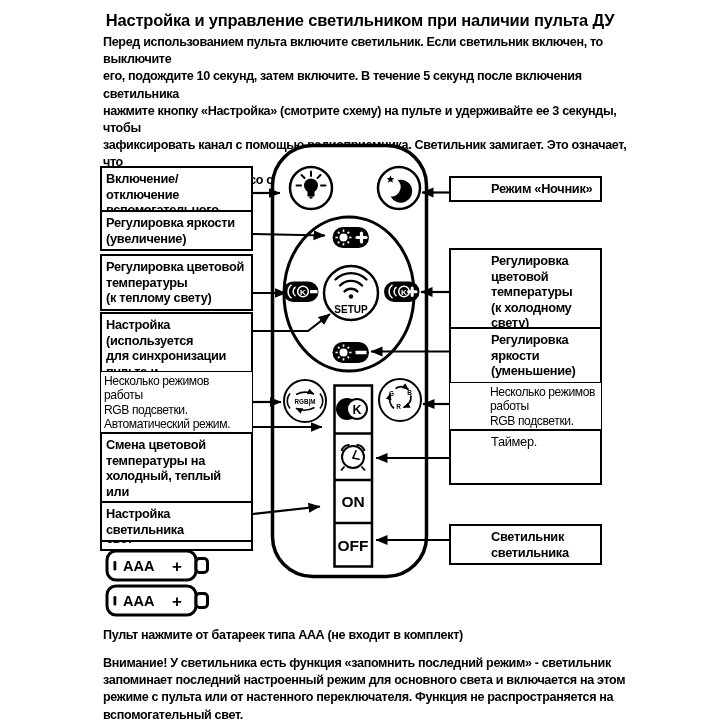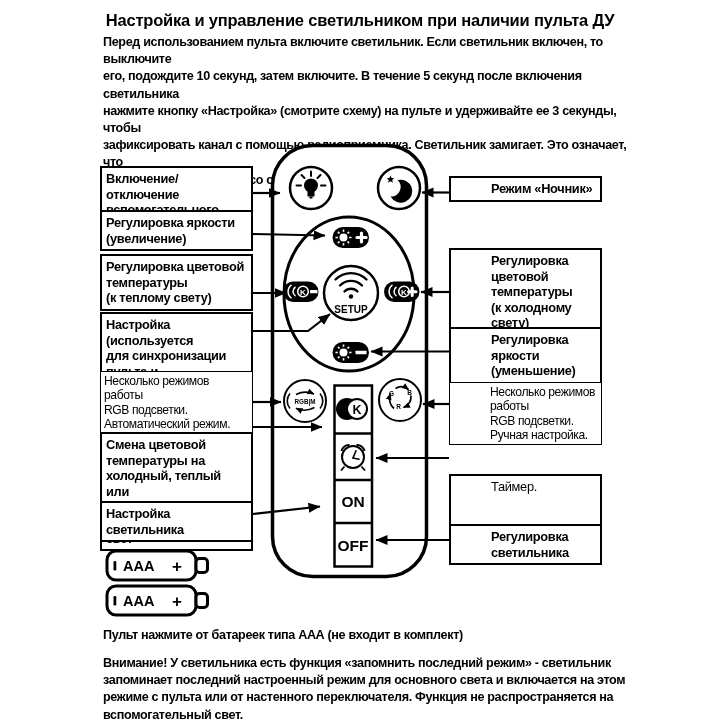--- a/index.html
+++ b/index.html
@@ -8,21 +8,21 @@
   .para{position:absolute;left:103px;width:535px;font-size:12.6px;font-weight:bold;line-height:17.2px;letter-spacing:-0.35px;white-space:pre-line;}
   .para.intro{top:34px;}
   .para.batnote{top:627px;width:560px;}
   .para.warning{top:655px;}
   .box{position:absolute;box-sizing:border-box;background:#fff;border:2px solid #000;width:153px;
        font-size:12.8px;font-weight:bold;line-height:1.22;letter-spacing:-0.3px;
        padding:3px 4px;white-space:pre-line;}
   .box.thin{border-width:1.5px;font-weight:normal;font-size:12.1px;letter-spacing:-0.4px;line-height:1.18;padding:2px 3px;}
   .box.left{left:100px;}
   .box.right{left:449px;padding-left:40px;}
-  .box.timer{font-weight:normal;height:56px;margin-top:45px;}
+  .box.timer{font-weight:normal;height:56px;}
   svg.layer{position:absolute;left:0;top:0;pointer-events:none;}
   svg text{font-family:"Liberation Sans",sans-serif;}
 </style>
 </head>
 <body>
 
 <div class="title">Настройка и управление светильником при наличии пульта ДУ</div>
 <div class="para intro">Перед использованием пульта включите светильник. Если светильник включен, то выключите
 его, подождите 10 секунд, затем включите. В течение 5 секунд после включения светильника
 нажмите кнопку «Настройка» (смотрите схему) на пульте и удерживайте ее 3 секунды, чтобы
@@ -247,19 +247,19 @@
 <div class="box right" style="top:176px">Режим «Ночник»</div>
 <div class="box right" style="top:248px">Регулировка цветовой
 температуры
 (к холодному свету)</div>
 <div class="box right" style="top:327px">Регулировка яркости
 (уменьшение)</div>
 <div class="box right thin" style="top:382px">Несколько режимов работы
 RGB подсветки.
 Ручная настройка.</div>
 <div class="box right timer" style="top:429px">Таймер.</div>
-<div class="box right" style="top:524px">Регулировка светильника</div>
+<div class="box right" style="top:524px">Светильник светильника</div>
 
 <div class="para batnote">Пульт нажмите от батареек типа ААА (не входит в комплект)</div>
 <div class="para warning">Внимание! У светильника есть функция «запомнить последний режим» - светильник
 запоминает последний настроенный режим для основного света и включается на этом
 режиме с пульта или от настенного переключателя. Функция не распространяется на
 вспомогательный свет.</div>
 
 </body></html>

